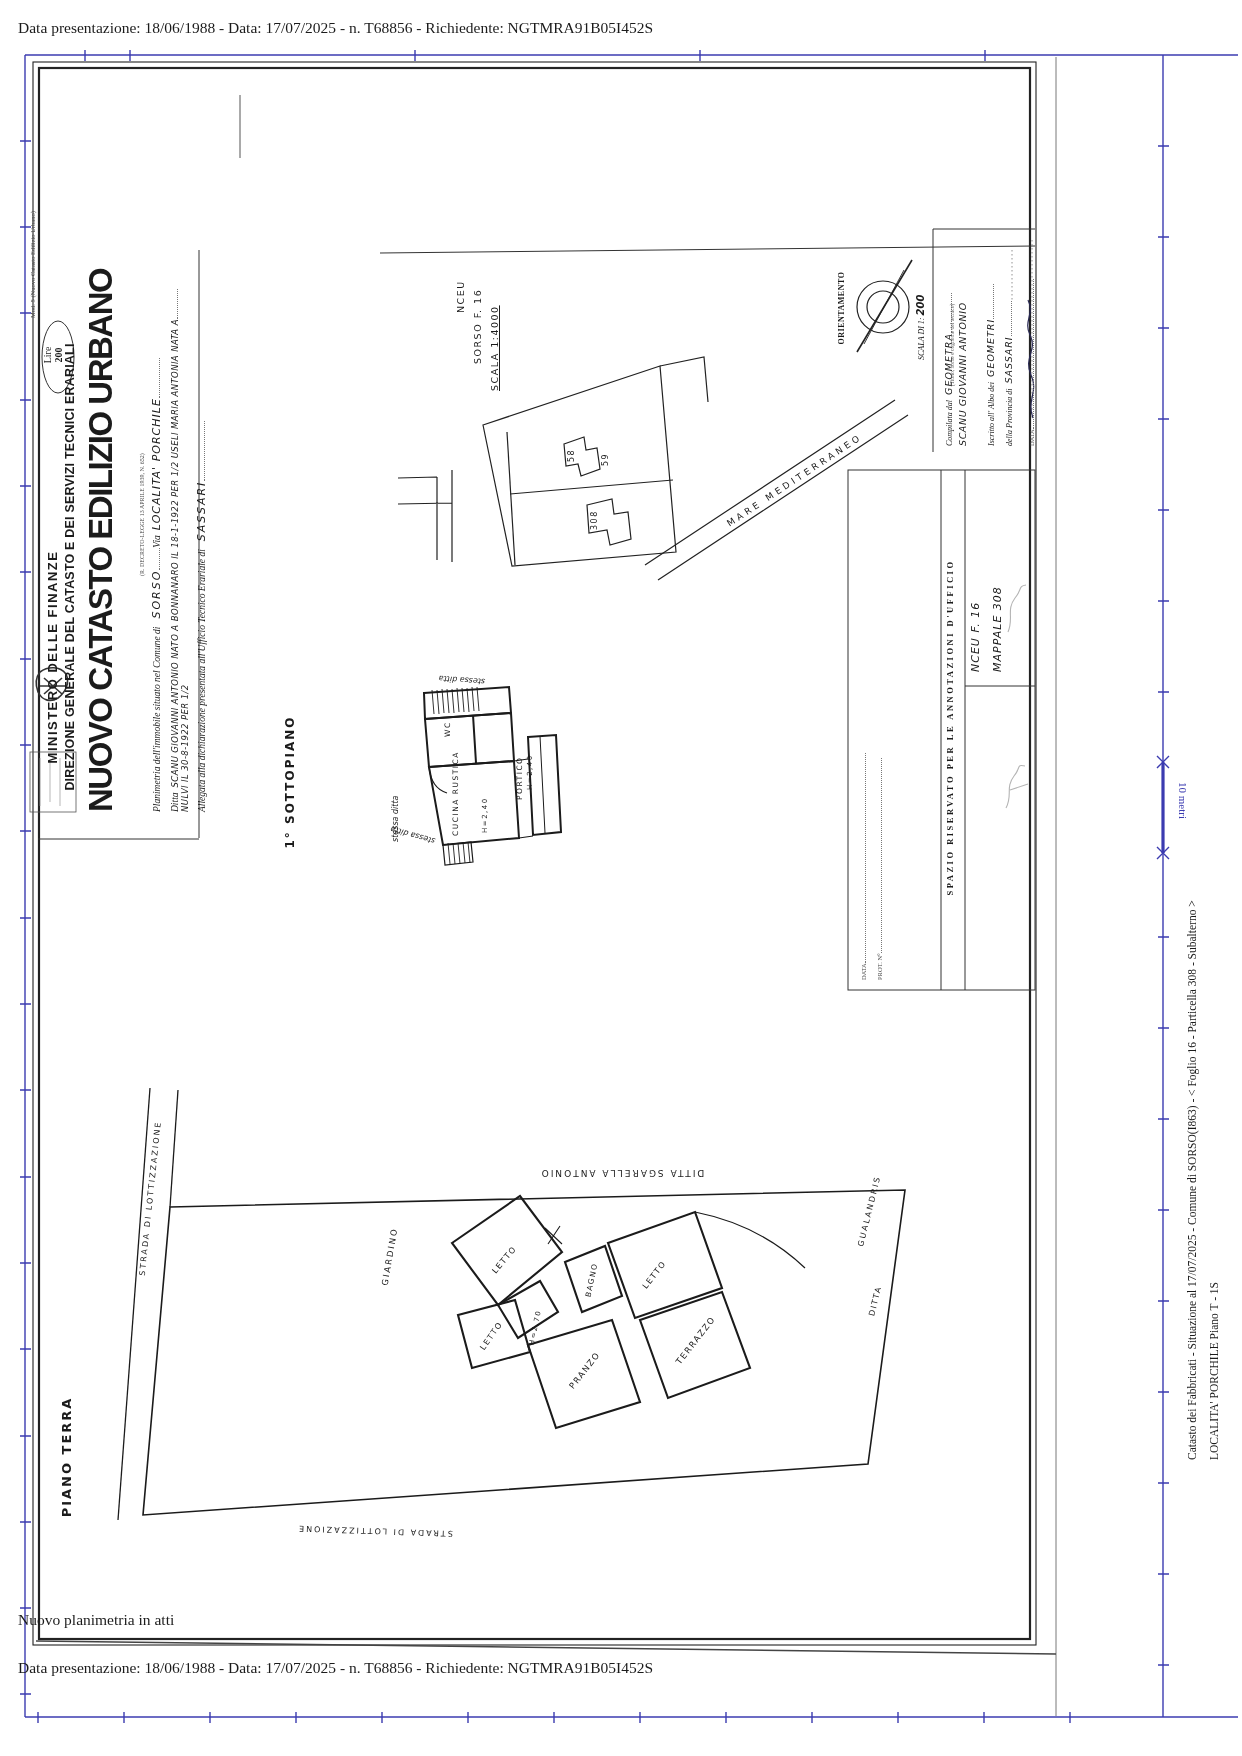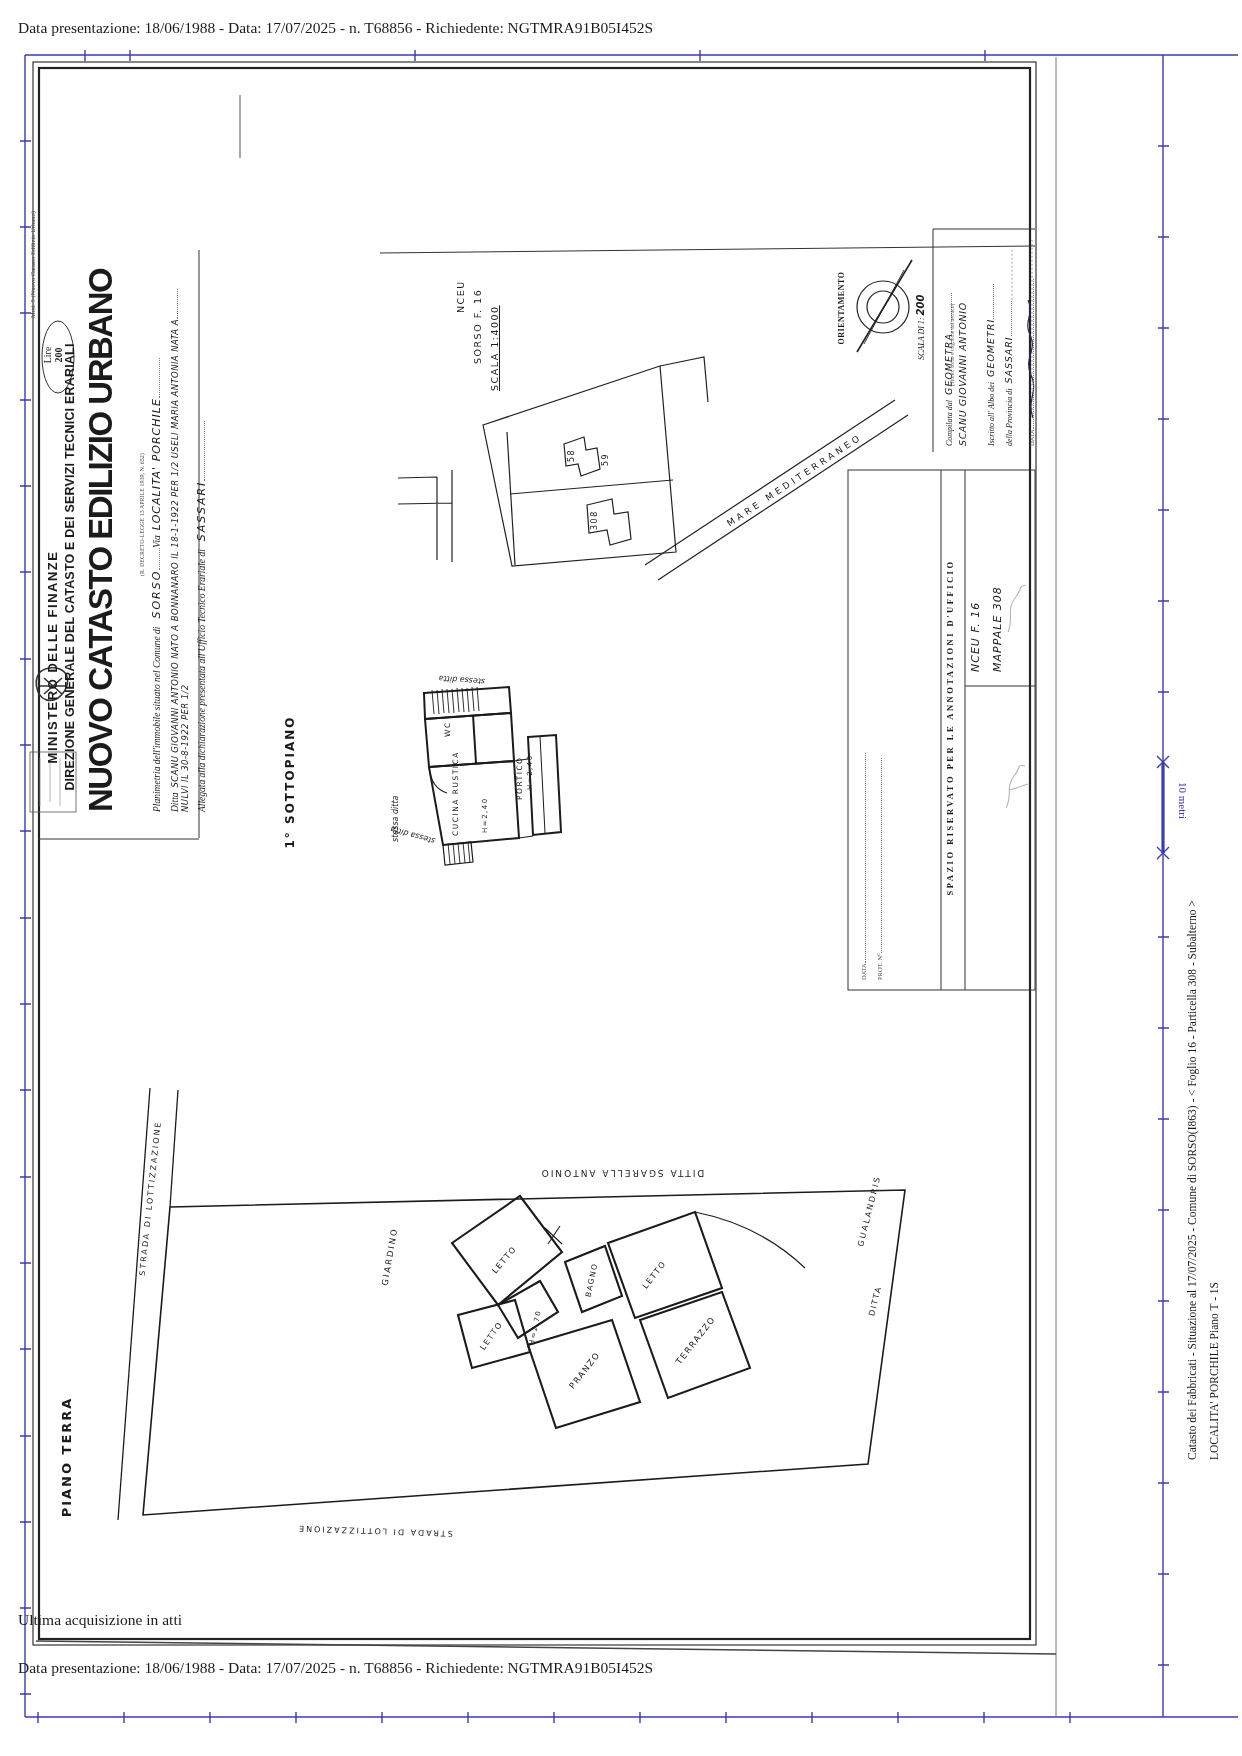--- a/index.html
+++ b/index.html
@@ -133,21 +133,21 @@
         <path d="M458,1315 L515,1300 L530,1352 L472,1368 Z"></path>
         <path d="M528,1345 L612,1320 L640,1402 L556,1428 Z"></path>
         <path d="M640,1320 L722,1292 L750,1368 L668,1398 Z"></path>
       </g>
       <path d="M695,1212 Q760,1225 805,1268" stroke-width="1.2"></path>
       <path d="M545,1228 L562,1244 M548,1244 L560,1226" stroke-width="1.1"></path>
     </g>
   </svg>
 
   <div class="t serif" style="left:18px;top:20px;font-size:15.5px">Data presentazione: 18/06/1988 - Data: 17/07/2025 - n. T68856 - Richiedente: NGTMRA91B05I452S</div>
-  <div class="t serif" style="left:18px;top:1612px;font-size:15.5px">Ultima acquisizione in atti</div>
+  <div class="t serif" style="left:18px;top:1612px;font-size:15.5px">Nuovo planimetria in atti</div>
   <div class="t serif" style="left:18px;top:1660px;font-size:15.5px">Data presentazione: 18/06/1988 - Data: 17/07/2025 - n. T68856 - Richiedente: NGTMRA91B05I452S</div>
 
   <div class="t vb serif" style="left:1186px;top:1460px;width:740px;font-size:11.5px">Catasto dei Fabbricati - Situazione al 17/07/2025 - Comune di SORSO(I863) - &lt; Foglio 16 - Particella 308 - Subalterno &gt;</div>
   <div class="t vb serif" style="left:1208px;top:1460px;width:210px;font-size:11.5px">LOCALITA' PORCHILE Piano T - 1S</div>
   <div class="t v90 serif blue" style="left:1188px;top:782px;font-size:11px">10 metri</div>
 
   <div class="t vb serif" style="left:30px;top:318px;font-size:6.5px;color:#444">Mod. 5 (Nuovo Catasto Edilizio Urbano)</div>
 
   <svg width="70" height="90" style="position:absolute;left:30px;top:315px">
     <ellipse cx="28" cy="42" rx="16" ry="36" stroke="#333" stroke-width="1" fill="none"></ellipse>

